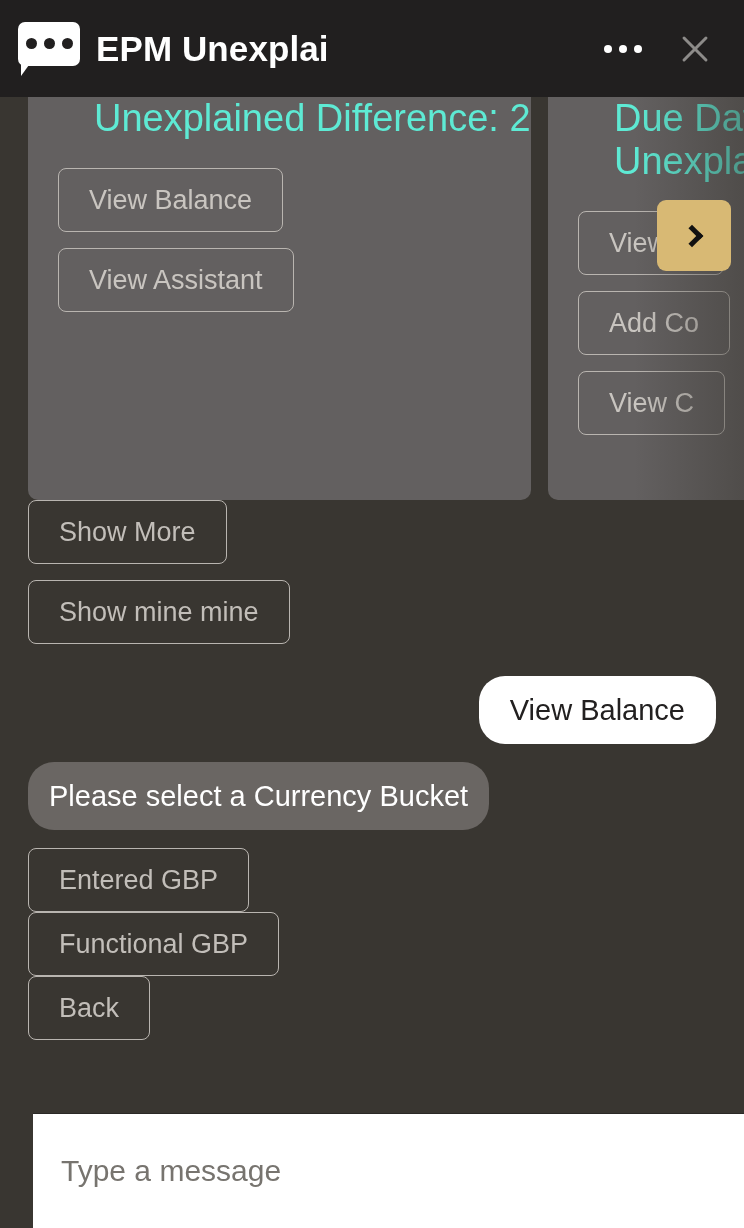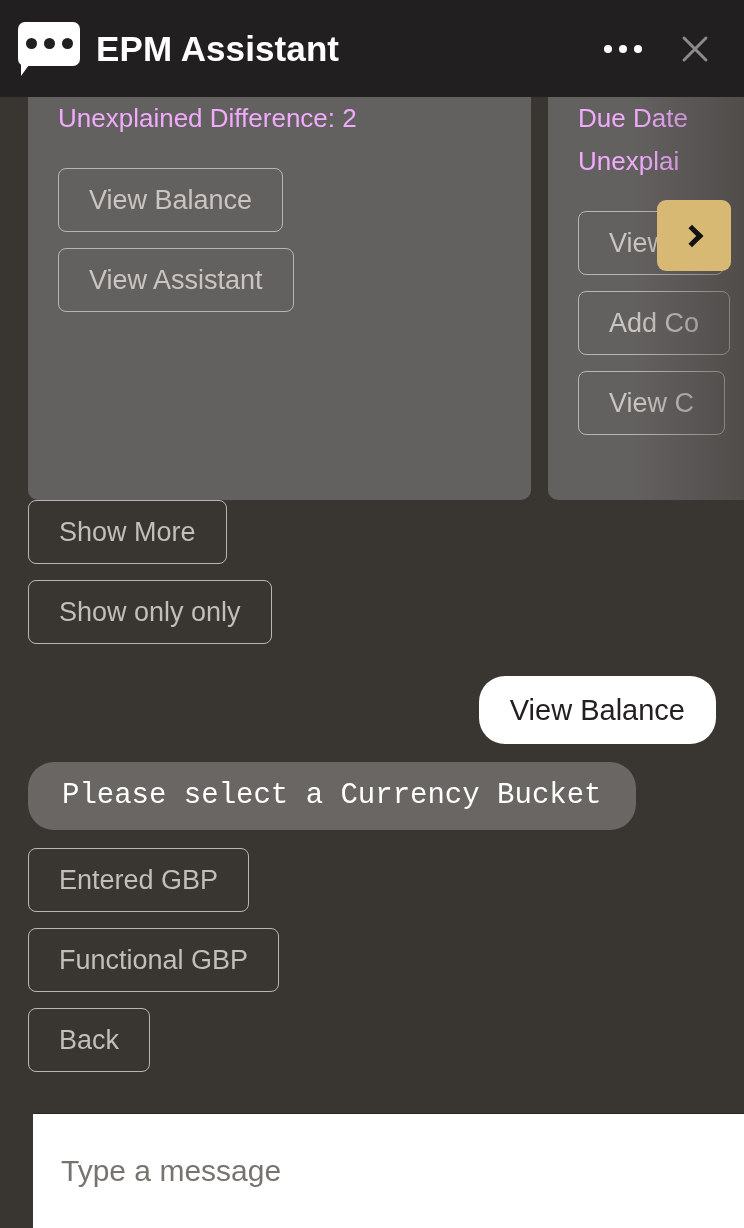--- a/index.html
+++ b/index.html
@@ -138,24 +138,25 @@
     background: #636060;
     border-radius: 10px;
     padding: 22px 24px 20px 30px;
     overflow: hidden;
   }
   .card.secondary {
     flex: 0 0 360px;
   }
 
   .card-line {
-    color: #f0abfc;
-    font-size: 26px;
+    color: #5eead4;
+    font-size: 38px;
     line-height: 43px;
     white-space: nowrap;
+    margin-left: 36px;
   }
   .card-line.first { margin-top: 56px; }
 
   .card-buttons {
     margin-top: 28px;
     display: flex;
     flex-direction: column;
     align-items: flex-start;
     gap: 16px;
   }
@@ -250,31 +251,29 @@
     padding: 17px 31px;
     white-space: nowrap;
   }
 
   .bubble-bot {
     background: #6a6663;
     color: #ffffff;
     font-size: 29px;
     line-height: 34px;
     border-radius: 26px;
-    padding: 17px 34px;
+    padding: 17px 21px;
     white-space: nowrap;
     margin-top: 2px;
-    font-family: Liberation Mono, monospace;
   }
 
   .options {
     display: flex;
     flex-direction: column;
     align-items: flex-start;
-    gap: 16px;
     margin-top: 2px;
   }
 
   
   .composer {
     flex: 0 0 115px;
     height: 115px;
     background: #ffffff;
     display: flex;
     align-items: center;
@@ -301,21 +300,21 @@
   <div class="header">
     <div class="logo-icon">
       <span class="bubble"></span>
       <span class="tail"></span>
       <span class="dots">
           <i></i>
           <i></i>
           <i></i>
         </span>
     </div>
-    <div class="app-title">EPM Assistant</div>
+    <div class="app-title">EPM Unexplai</div>
     <div class="header-spacer"></div>
     <div class="more-icon">
       <i></i>
         <i></i>
         <i></i>
     </div>
     <div class="close-icon"></div>
   </div>
 
   <div class="chat">
@@ -342,21 +341,21 @@
       </div>
 
       <button class="carousel-next">
         <span class="chevron-right"></span>
       </button>
     </div>
 
     <div class="stream">
 
       <button class="chip">Show More</button>
-      <button class="chip">Show only only</button>
+      <button class="chip">Show mine mine</button>
 
       <div class="user-row">
         <div class="bubble-user">View Balance</div>
       </div>
 
       <div class="bubble-bot">Please select a Currency Bucket</div>
 
       <div class="options">
         <button class="chip">Entered GBP</button>
         <button class="chip">Functional GBP</button>

